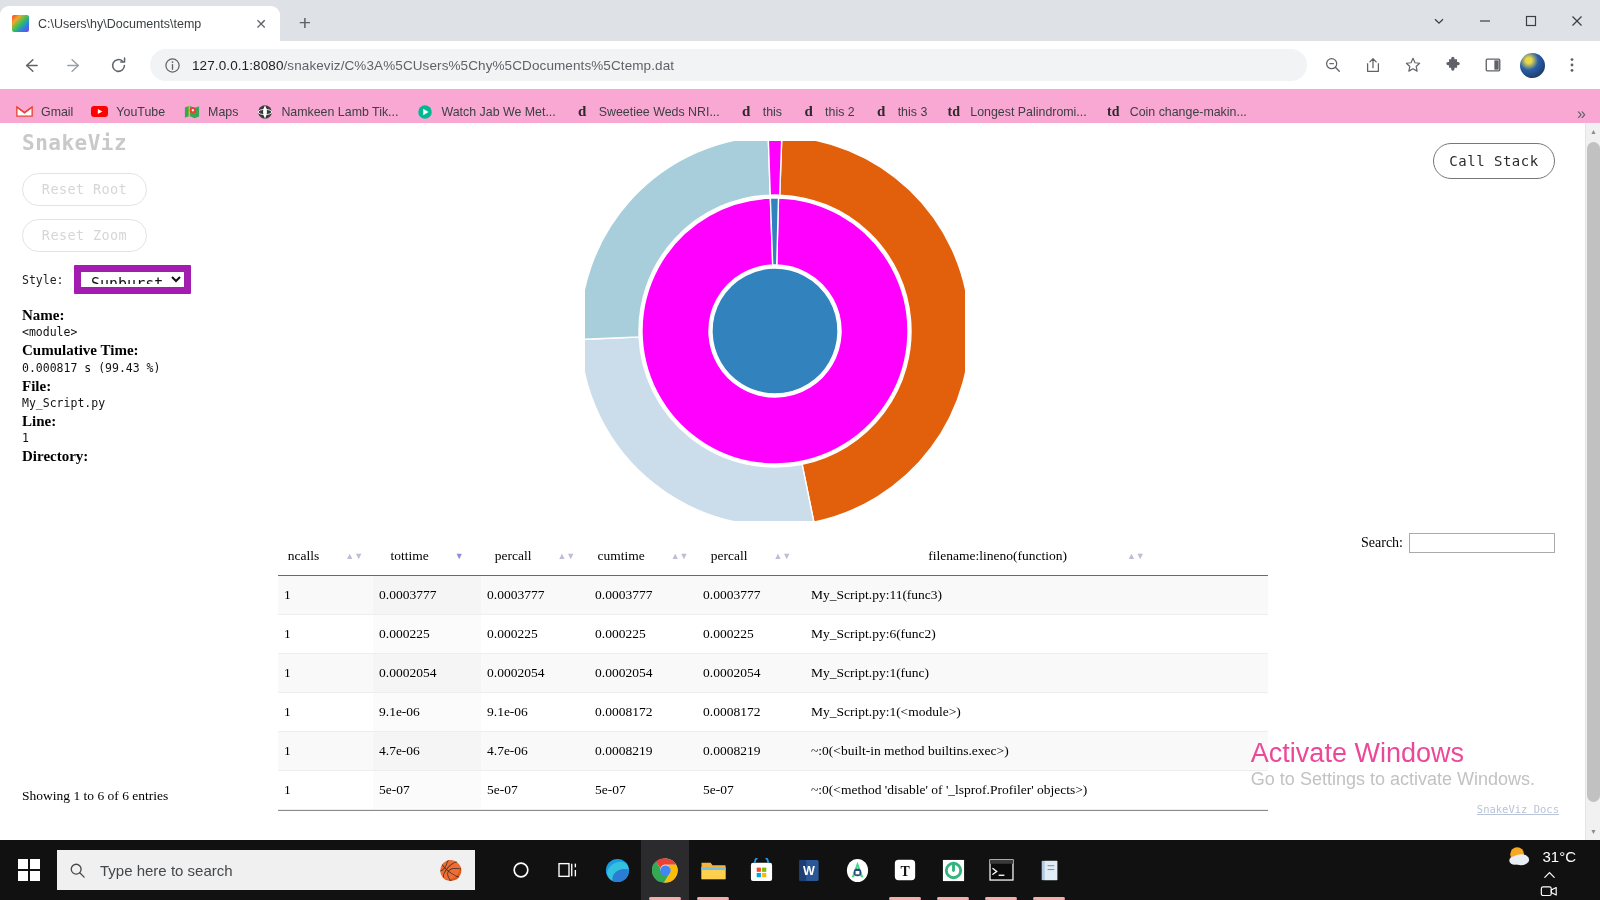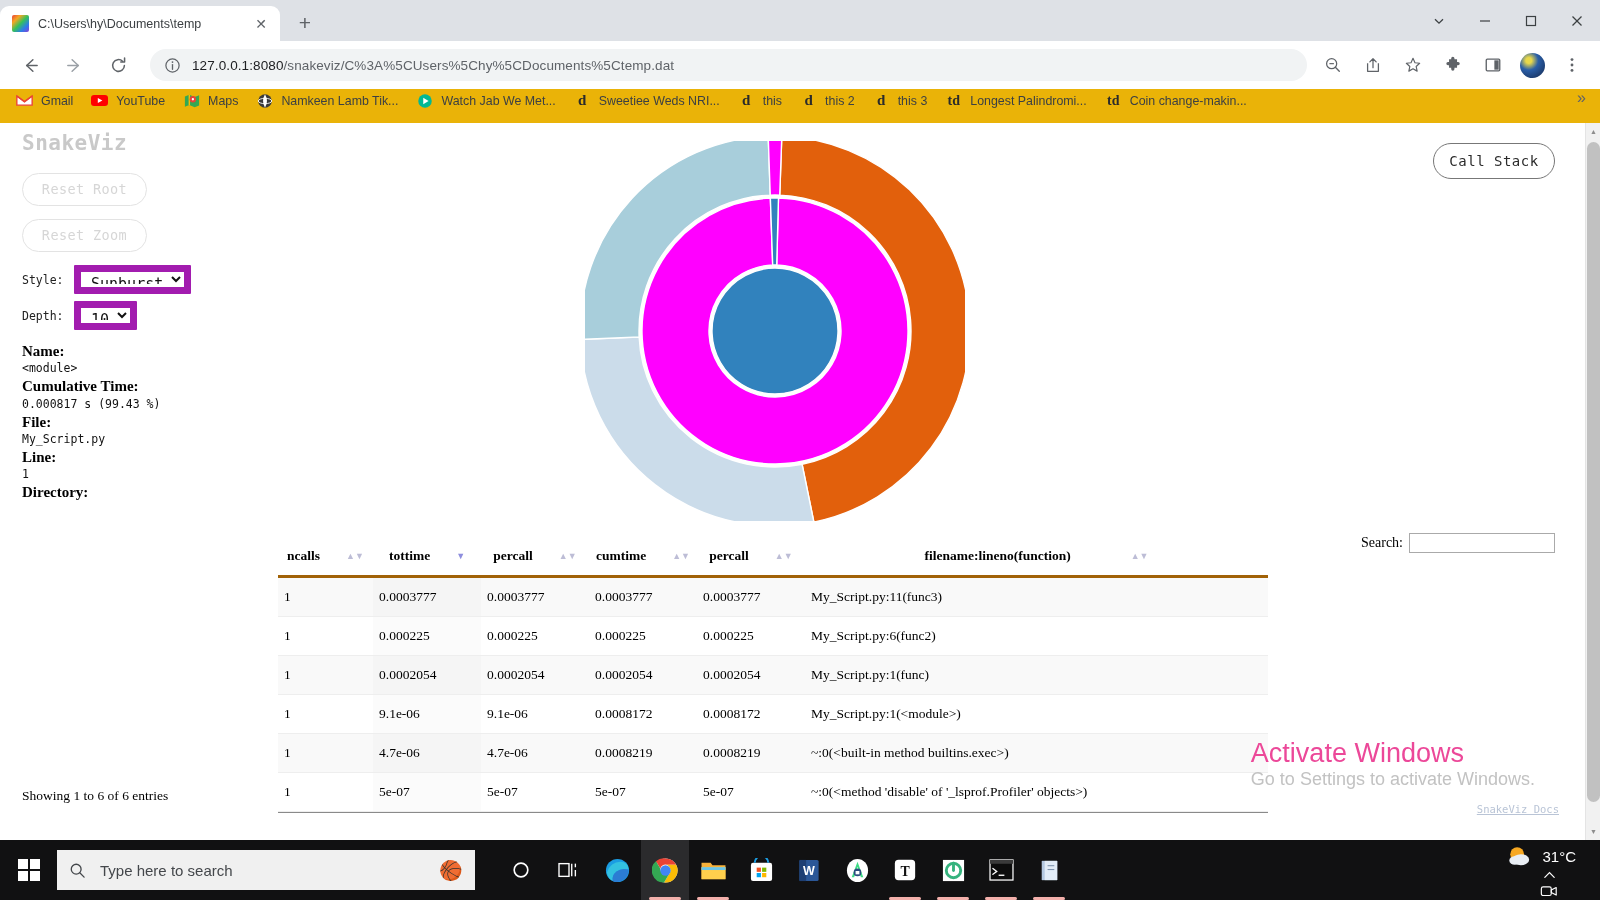--- a/index.html
+++ b/index.html
@@ -50,21 +50,21 @@
   .omni-icon { width: 17px; height: 17px; margin-right: 11px; color: #5f6368; flex:0 0 17px; }
   .omni-url { font-size: 13.5px; color: #202124; white-space: nowrap; letter-spacing: .1px;}
   .omni-url .host { color: #202124; }
   .omni-url .path { color: #5f6368; }
   .toolbar-right { display: flex; align-items: center; }
   .tbicon { width: 30px; height: 30px; margin: 0 5px; display: flex; align-items: center;
     justify-content: center; color: #5f6368; }
   .avatar { width: 25px; height: 25px; border-radius: 50%; margin: 0 7px;
     background: radial-gradient(circle at 35% 30%, #e8d84a 0 12%, #2a5fa8 40%, #14264a 100%); }
 
-  .bookmarks { height: 34px; background: #eab308; display: flex; align-items: flex-start;
+  .bookmarks { height: 34px; background: #f9a8d4; display: flex; align-items: flex-end;
     padding: 0 8px; position: relative; }
   .bm { display: flex; align-items: center; padding: 3px 8px; margin-right: 2px;
     border-radius: 4px; max-width: 190px; }
   .bm-label { font-size: 12.4px; color: #3c4043; white-space: nowrap; overflow: hidden;
     text-overflow: ellipsis; }
   .bm-ico { width: 17px; height: 17px; flex: 0 0 17px; margin-right: 8px;
     display: flex; align-items: center; justify-content: center; font-size: 12px; font-weight: 700; }
   .bm-overflow { position: absolute; right: 8px; color: #5f6368; font-size: 16px; padding: 0 6px; }
 
   
@@ -103,22 +103,22 @@
   .sunburst { position: absolute; left: 585px; top: 18px; width: 380px; height: 380px; }
 
   
   .tablewrap { position: absolute; left: 278px; top: 415px; width: 990px; }
   .search-row { position: absolute; right: 30px; top: 410px; display: flex; align-items: center; }
   .search-lbl { font-family: "Liberation Serif", serif; font-size: 14px; color: #000; margin-right: 6px; }
   .search-in { width: 146px; height: 20px; border: 1px solid #aaa; background: #fff; }
 
   table.stats { border-collapse: collapse; width: 990px; font-family: "Liberation Serif", serif; }
   table.stats thead th {
-    font-size: 13.5px; font-weight: bold; color: #000; padding: 10px 6px 11px;
-    border-bottom: 3px solid #a16207; position: relative; text-align: center;
+    font-size: 13.5px; font-weight: normal; color: #000; padding: 10px 6px 11px;
+    border-bottom: 1px solid #a16207; position: relative; text-align: center;
   }
   .th-inner { display: inline-flex; align-items: center; justify-content: center; gap: 26px; width: 100%; }
   .sortarrow { font-size: 9px; color: #bdbdd6; line-height: 1; display:flex; flex-direction:column; }
   .sortarrow.active { color: #8e8ede; }
   table.stats tbody td {
     font-size: 13.5px; color: #000; padding: 11px 6px; text-align: left; border-bottom: 1px solid #eee;
   }
   table.stats tbody tr:nth-child(odd) { background: #f9f9f9; }
   table.stats tbody tr:nth-child(even) { background: #ffffff; }
   table.stats tbody td.sorted { background: rgba(0,0,0,.016); }
@@ -361,26 +361,20 @@
 
       <div class="sidebar">
         <div class="sv-title">SnakeViz</div>
         <div class="sv-btn">Reset Root</div>
         <div class="sv-btn">Reset Zoom</div>
 
         <div class="ctl-row">
           <span class="ctl-lbl">Style:</span>
           <select class="ctl-sel">
             <option>Sunburst</option>
-          </select>
-        </div>
-        <div class="ctl-row">
-          <span class="ctl-lbl">Depth:</span>
-          <select class="ctl-sel">
-            <option>10</option>
           </select>
         </div>
 
         <div class="info">
           <div class="info-k">Name:</div>
           <div class="info-v">&lt;module&gt;</div>
           <div class="info-k">Cumulative Time:</div>
           <div class="info-v">0.000817 s (99.43 %)</div>
           <div class="info-k">File:</div>
           <div class="info-v">My_Script.py</div>

